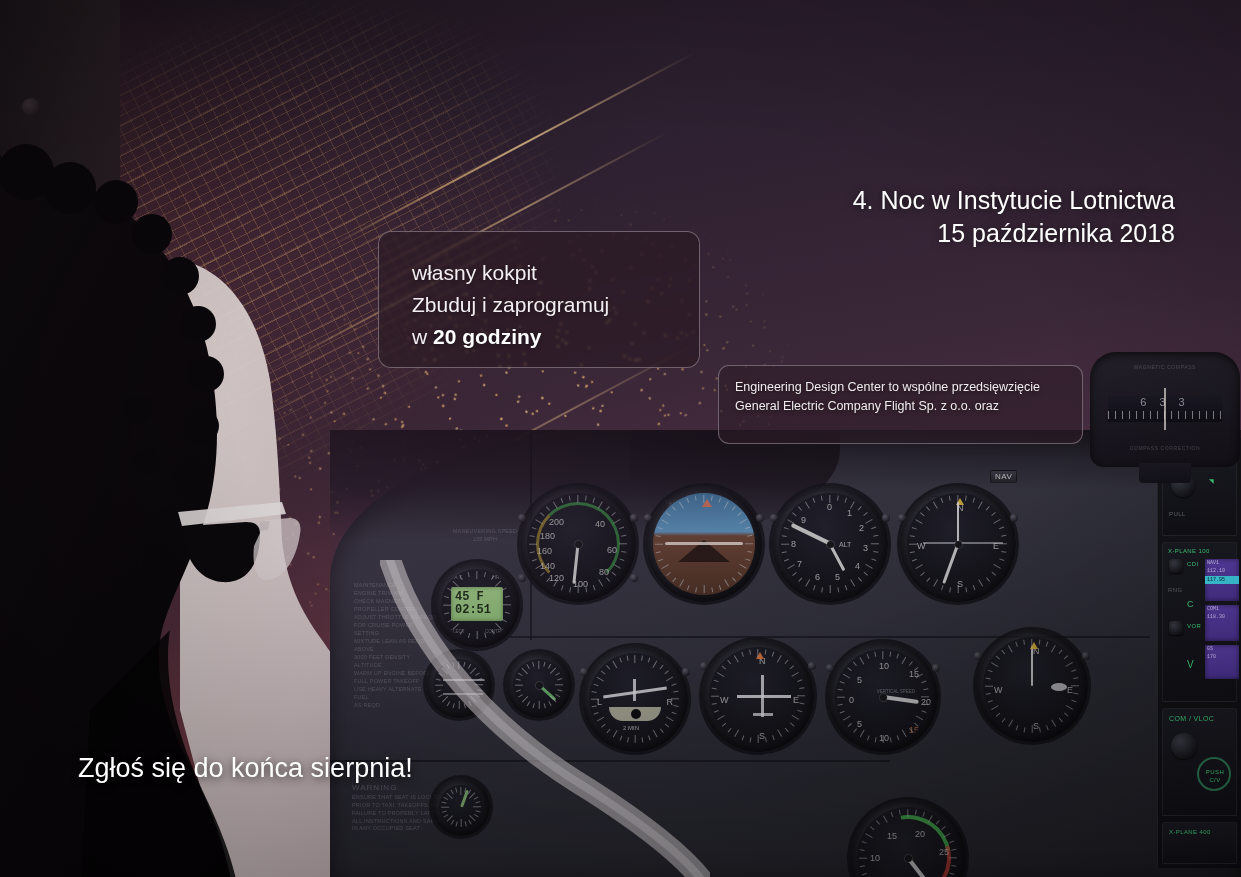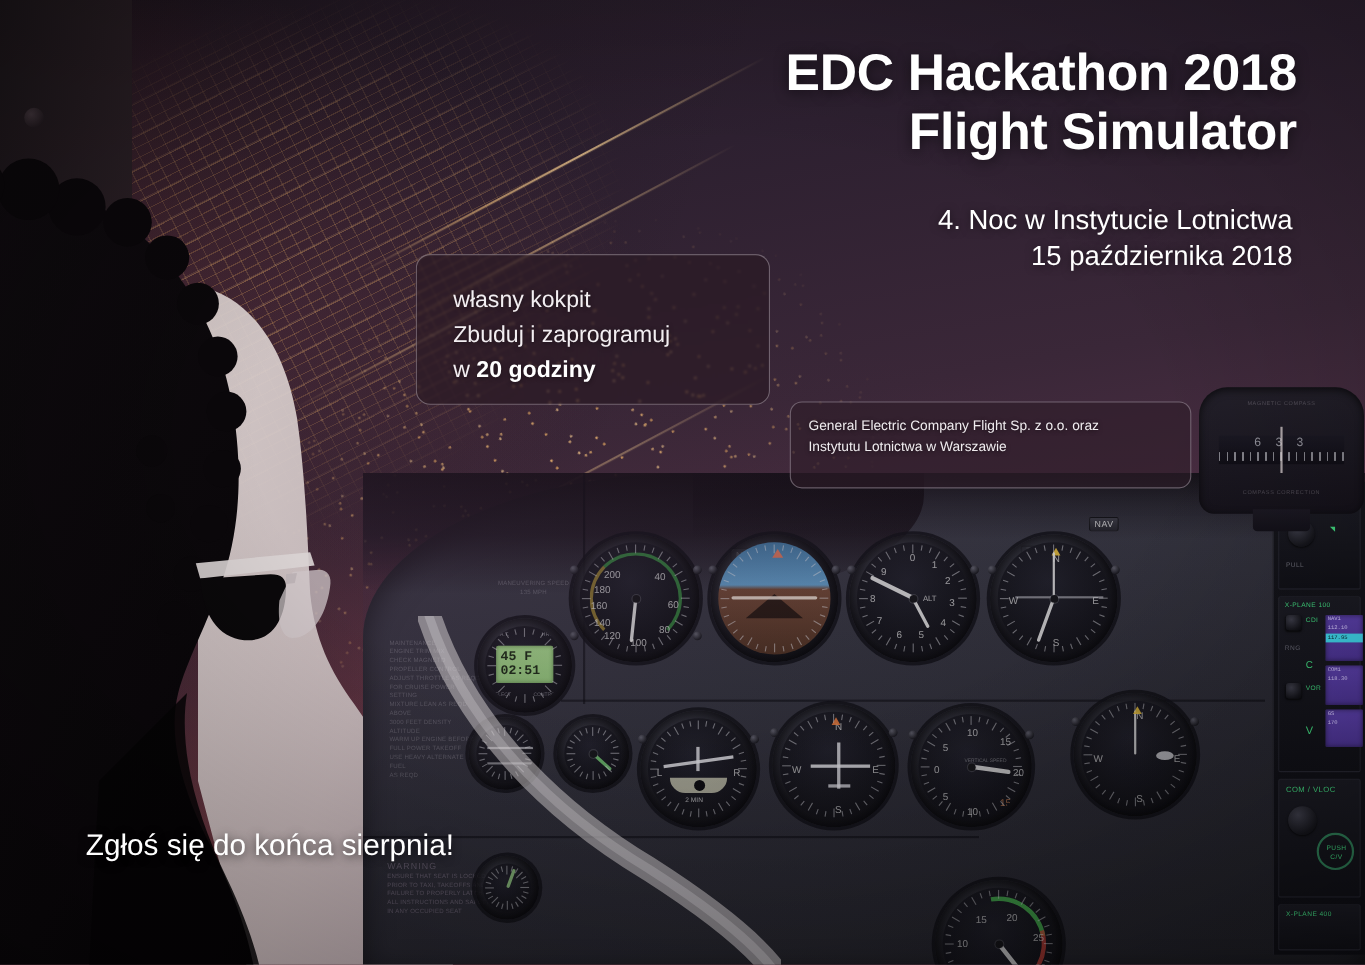--- a/index.html
+++ b/index.html
@@ -1126,42 +1126,38 @@
 
   <div class="strap">
     <svg width="330" height="320" viewBox="0 0 330 320">
       <path d="M10,0 C40,90 110,170 210,230 C260,262 300,292 322,320" stroke="rgba(205,200,202,0.55)" stroke-width="22" fill="none" stroke-linecap="round"></path>
       <path d="M10,0 C40,90 110,170 210,230 C260,262 300,292 322,320" stroke="rgba(235,232,234,0.25)" stroke-width="8" fill="none" stroke-linecap="round"></path>
     </svg>
   </div>
 
   <div class="vignette"></div>
 
-  <div class="title-block">
-    <div class="title-line">EDC Hackathon 2018</div>
-    <div class="title-line">Flight Simulator</div>
-  </div>
 
   <div class="subtitle-block">
     <div class="subtitle-line">4. Noc w Instytucie Lotnictwa</div>
     <div class="subtitle-line">15 października 2018</div>
   </div>
 
   <div class="cta-box">
     <div class="cta-inner">
       <div class="cta-line">własny kokpit</div>
       <div class="cta-line">Zbuduj i zaprogramuj</div>
       <div class="cta-line"><span>w </span><b>20 godziny</b></div>
     </div>
   </div>
 
   <div class="info-box">
     <div class="info-inner">
+      <div class="info-line">Engineering Design Center to wspólne przedsięwzięcie</div>
       <div class="info-line">General Electric Company Flight Sp. z o.o. oraz</div>
-      <div class="info-line">Instytutu Lotnictwa w Warszawie</div>
     </div>
   </div>
 
   <div class="footer">
     <div class="footer-cta">Zgłoś się do końca sierpnia!</div>
   </div>
 
 </div>
 
 </body></html>

